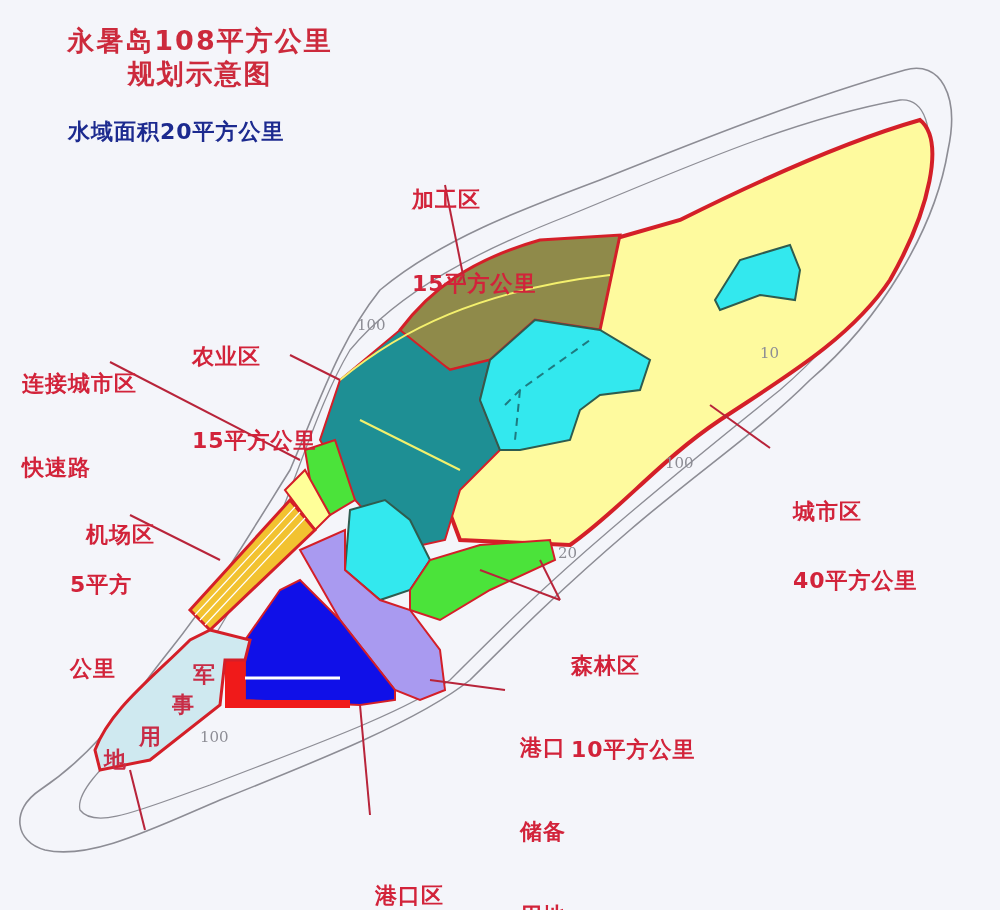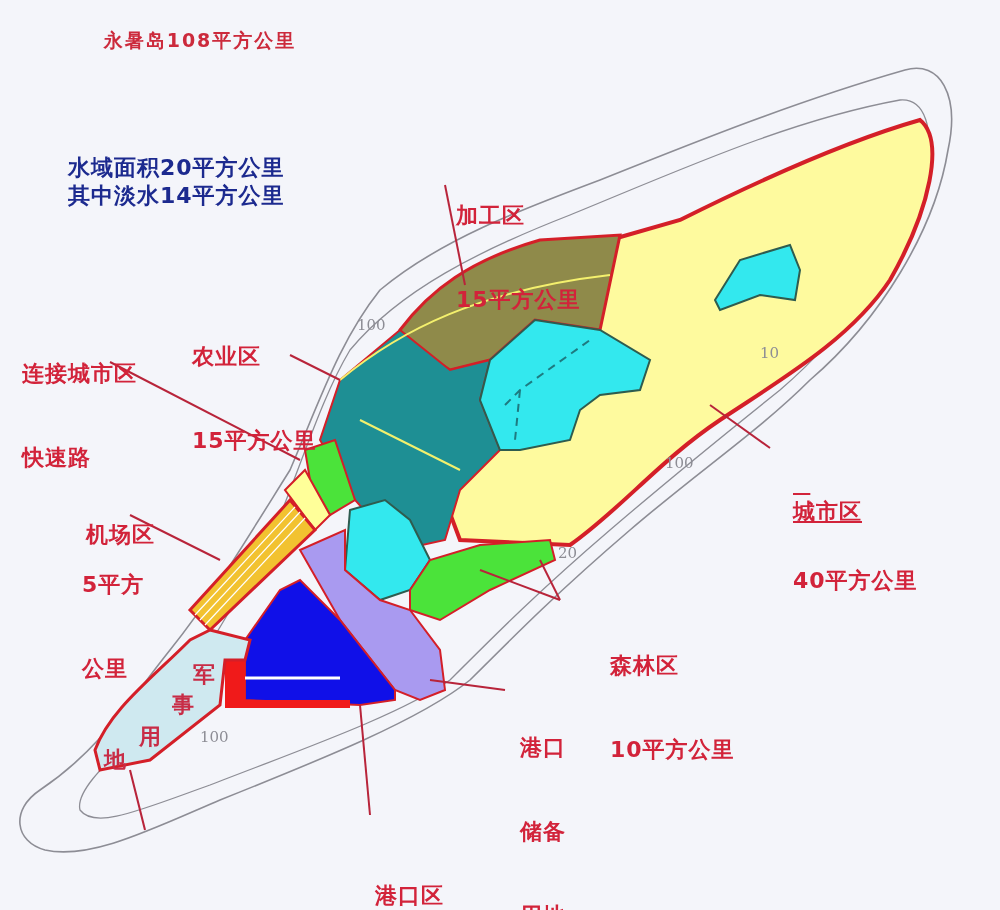--- a/index.html
+++ b/index.html
@@ -7,21 +7,21 @@
     width: 1000px; height: 910px; overflow: hidden;
     background: #f4f5fa;
     font-family: "DejaVu Sans", "Liberation Sans", sans-serif;
     position: relative;
   }
   .map-svg { position: absolute; left: 0; top: 0; width: 1000px; height: 910px; }
   .label {
     position: absolute; color: #d2233a; font-weight: bold;
     font-size: 22px; line-height: 28px; letter-spacing: 1px; white-space: pre;
   }
-  .title { position: absolute; color: #cc2a3c; font-weight: bold; font-size: 19px; line-height: 33px; letter-spacing: 2px; text-align: center; }
+  .title { position: absolute; color: #cc2a3c; font-weight: bold; font-size: 27px; line-height: 33px; letter-spacing: 2px; text-align: center; }
   .subtitle { position: absolute; color: #1c2a8f; font-weight: bold; font-size: 22px; line-height: 28px; letter-spacing: 1px; }
   .vert { position: absolute; color: #c82c46; font-weight: bold; font-size: 22px; }
   .contour { font-family: "DejaVu Serif", serif; font-size: 15px; fill: #8d8d95; }
 </style>
 </head>
 <body>
 
 <svg class="map-svg" viewBox="0 0 1000 910">
 
   <path d="M905,70 C940,60 960,95 948,150 C935,230 880,320 810,380 C760,430 700,470 630,530 C560,590 520,630 470,680 C420,720 320,760 220,800 C150,830 90,860 45,850 C15,842 10,810 40,790 C100,750 130,700 170,650 C210,600 240,550 290,470 C320,400 340,340 380,290 C440,240 520,210 600,180 C700,140 800,100 905,70 Z" fill="none" stroke="#8d8d95" stroke-width="1.6"></path>
@@ -75,58 +75,58 @@
 
   <text class="contour" x="357" y="330">100</text>
   <text class="contour" x="760" y="358">10</text>
   <text class="contour" x="665" y="468">100</text>
   <text class="contour" x="558" y="558">20</text>
   <text class="contour" x="200" y="742">100</text>
 </svg>
 
 <div class="title" style="left:30px; top:24px; width:340px;">
   <div>永暑岛108平方公里</div>
+  <div>规划示意图</div>
 </div>
 
-<div class="subtitle" style="left:68px; top:118px;margin-top:36px;">
+<div class="subtitle" style="left:68px; top:118px;">
   <div>水域面积20平方公里</div>
-  <div>其中淡水14平方公里</div>
 </div>
 
-<div class="label" style="left:412px; top:146px;margin-left:44px;">
+<div class="label" style="left:412px; top:130px;">
   <div>加工区</div>
   <div>15平方公里</div>
 </div>
 
 <div class="label" style="left:192px; top:287px;">
   <div>农业区</div>
   <div>15平方公里</div>
 </div>
 
-<div class="label" style="left:22px; top:304px;">
+<div class="label" style="left:22px; top:314px;">
   <div>连接城市区</div>
   <div>快速路</div>
 </div>
 
 <div class="label" style="left:86px; top:465px;">
   <div>机场区</div>
 </div>
-<div class="label" style="left:82px; top:515px;">
+<div class="label" style="left:70px; top:515px;">
   <div>5平方</div>
   <div>公里</div>
 </div>
 
-<div class="label" style="left:793px; top:442px;text-decoration:underline;">
+<div class="label" style="left:793px; top:442px;">
   <div>城市区</div>
 </div>
 <div class="label" style="left:793px; top:511px;">
   <div>40平方公里</div>
 </div>
 
-<div class="label" style="left:610px; top:596px;">
+<div class="label" style="left:571px; top:596px;">
   <div>森林区</div>
   <div>10平方公里</div>
 </div>
 
 <div class="label" style="left:520px; top:678px;">
   <div>港口</div>
   <div>储备</div>
   <div>用地</div>
   
 </div>

